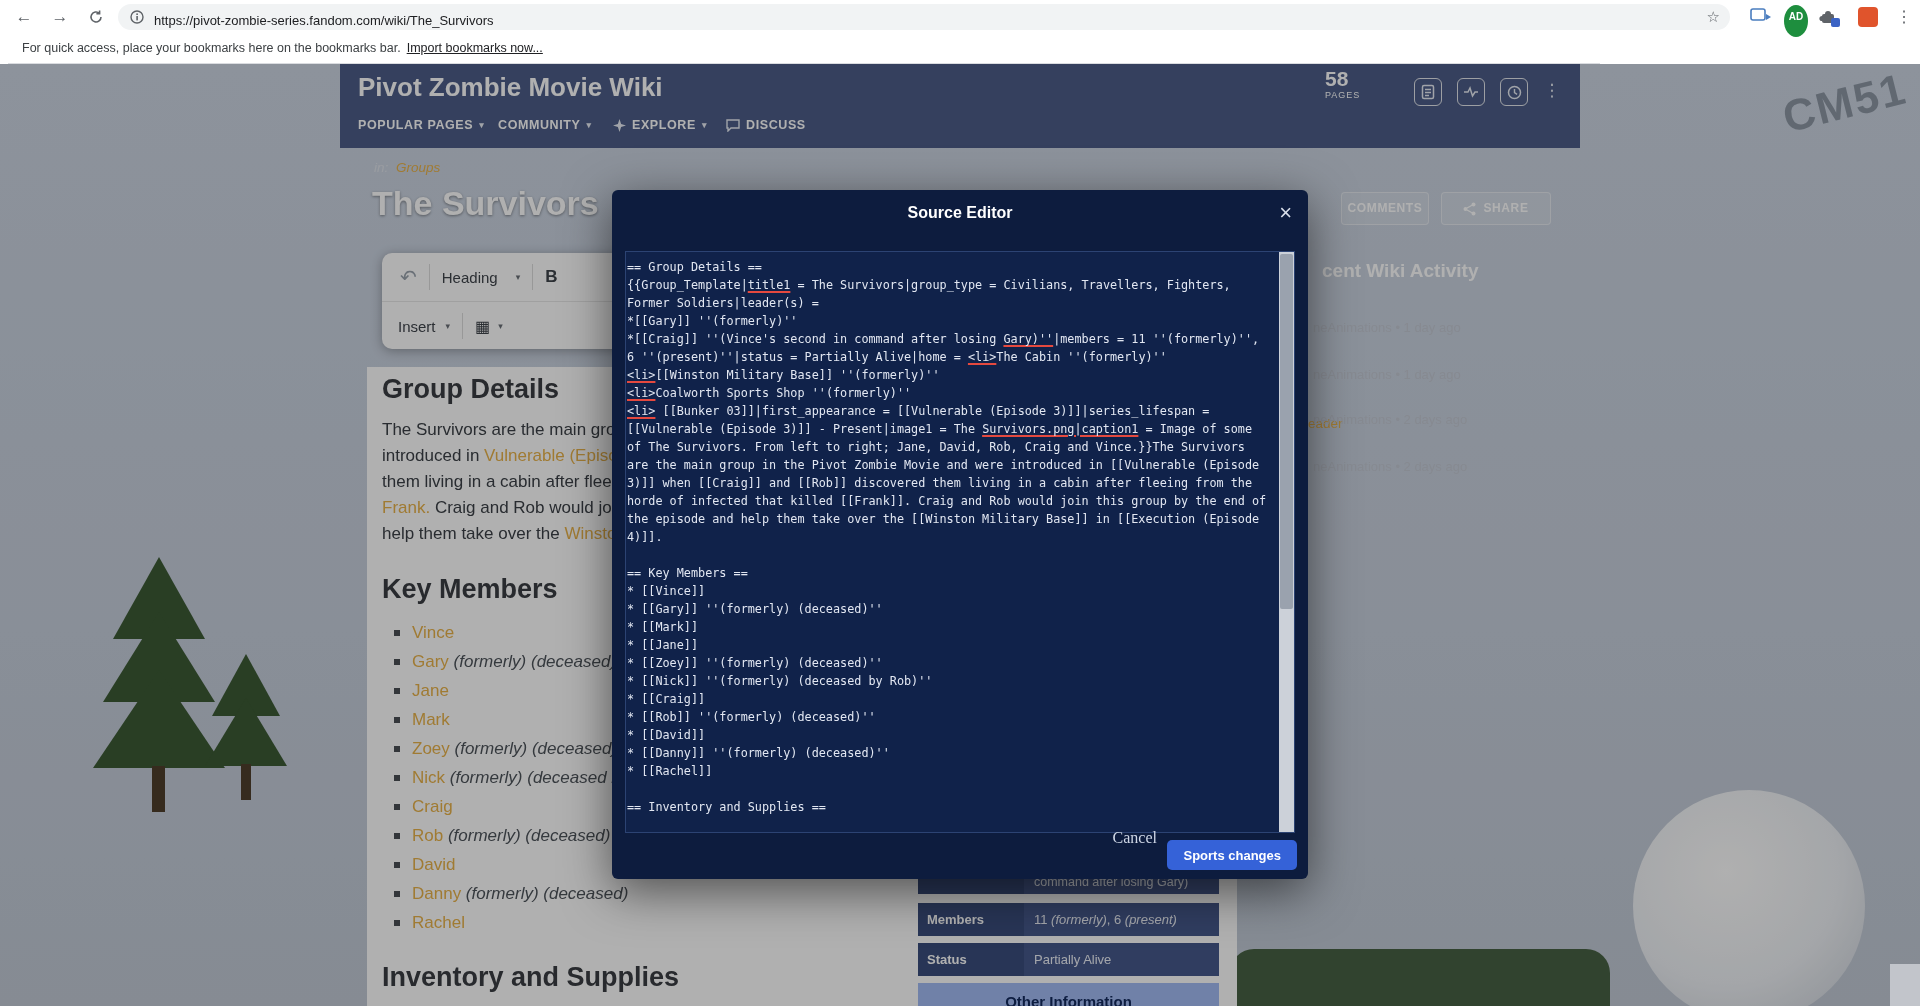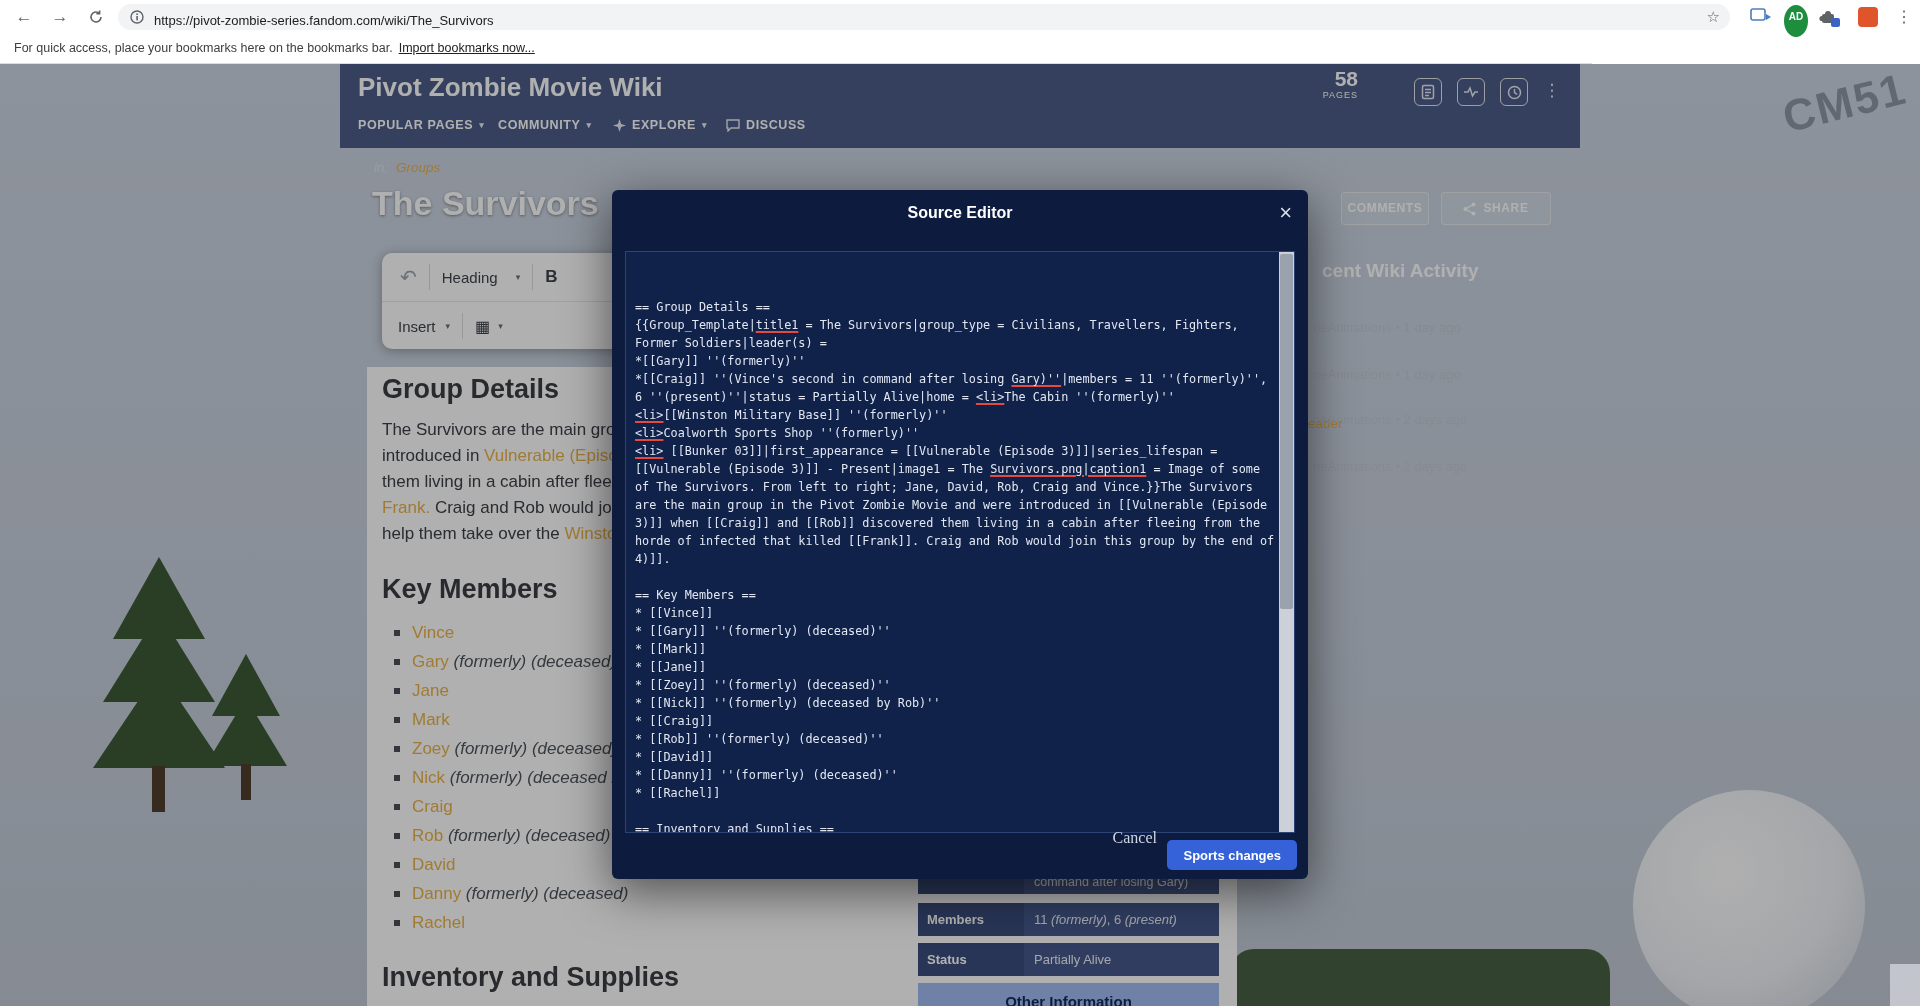--- a/index.html
+++ b/index.html
@@ -69,21 +69,21 @@
   .rail-meta{font-size:13px;color:#c3c8d2;white-space:nowrap;}
   .rail-link{font-size:13.5px;color:#e8b24a;white-space:nowrap;}
 
   
   .dim{position:absolute;inset:0;background:rgba(0,0,0,.31);z-index:5;}
   .scrollcorner{background:#c2c5cb;z-index:8;}
   .modal{background:#0d1c3e;border-radius:6px;box-shadow:0 12px 48px rgba(0,0,0,.55);z-index:10;}
   .m-head{height:46px;text-align:center;line-height:46px;color:#fff;font-weight:700;font-size:16px;position:relative;}
   .m-close{position:absolute;right:16px;top:0;font-size:22px;font-weight:400;color:#d8deea;cursor:pointer;}
   .ed{position:absolute;left:13px;top:61px;width:670px;height:582px;background:#10224a;border:1px solid #2c4373;box-sizing:border-box;overflow:hidden;cursor:text;}
-  #ed-lines{position:absolute;left:9px;top:6px;right:18px;margin-top:40px;}
+  #ed-lines{position:absolute;left:1px;top:6px;right:18px;}
   .ed-line{font-family:"DejaVu Sans Mono",monospace;font-size:11.8px;line-height:18px;height:18px;color:#e2e7f2;white-space:pre;overflow:hidden;}
   .sp{text-decoration:underline;text-decoration-color:#e5493f;text-decoration-thickness:2px;text-underline-offset:2px;}
   .ed-scroll{position:absolute;right:0;top:0;bottom:0;width:15px;background:#ccd1d9;}
   .ed-thumb{position:absolute;left:1px;top:2px;width:13px;height:355px;background:#9aa2ae;border-radius:2px;cursor:pointer;}
   .btn-cancel{position:absolute;right:141px;bottom:26px;height:30px;padding:0 10px;background:transparent;border:none;color:#cfd7e6;font-size:16px;font-family:Liberation Serif, serif;cursor:pointer;}
   .btn-apply{position:absolute;right:11px;bottom:9px;height:30px;padding:0 16px;background:#3562d8;border:none;border-radius:5px;color:#fff;font-size:13px;font-weight:700;font-family:inherit;cursor:pointer;}
 </style>
 </head>
 <body>
 
@@ -116,21 +116,21 @@
           <rect x="4" y="8" width="12" height="9" rx="2" fill="#5f6368"></rect>
           <circle cx="10" cy="8" r="3" fill="#5f6368"></circle>
           <circle cx="4" cy="12.5" r="2.6" fill="#5f6368"></circle>
         </svg>
       <div class="abs" style="left:13px;top:12px;width:9px;height:9px;border-radius:2px;background:#3b63c4;"></div>
     </div>
     <div class="abs extorange" style="left:1858px;top:7px;"></div>
     <div class="abs kebab" style="left:1896px;top:5px;">⋮</div>
   </div>
 
-  <div class="abs bookmarksbar" style="left:0;top:34px;width:1592px;height:30px;">
+  <div class="abs bookmarksbar" style="left:8px;top:34px;width:1592px;height:30px;">
     <span>For quick access, place your bookmarks here on the bookmarks bar.</span><a>Import bookmarks now...</a>
   </div>
 
   <div id="vp" class="abs" style="left:0;top:64px;width:1920px;height:942px;">
 
     <div class="abs" style="inset:0;background:linear-gradient(180deg,#ccd5e2 0%,#c7cfdc 60%,#c2cad6 100%);">
       <div class="tri" style="left:113px;top:493px;border-width:0 46px 82px 46px;"></div>
       <div class="tri" style="left:103px;top:548px;border-width:0 56px 90px 56px;"></div>
       <div class="tri" style="left:93px;top:606px;border-width:0 66px 98px 66px;"></div>
       <div class="trunk" style="left:152px;top:702px;width:13px;height:46px;"></div>
@@ -139,21 +139,21 @@
       <div class="trunk" style="left:241px;top:700px;width:10px;height:36px;"></div>
       <div class="abs" style="left:1230px;top:885px;width:380px;height:60px;background:#3b5634;border-radius:24px 24px 0 0;opacity:.9;"></div>
       <div class="abs" style="left:1686px;top:876px;width:10px;height:10px;border-radius:50%;background:#2e2e2e;"></div>
       <div class="abs" style="left:1690px;top:884px;width:3px;height:58px;background:#2e2e2e;"></div>
       <div class="abs" style="left:1633px;top:726px;width:232px;height:232px;border-radius:50%;background:radial-gradient(circle at 40% 35%, #ffffff 0%, #eef1f5 55%, #c9cfd8 100%);"></div>
       <div class="abs watermark" style="left:1782px;top:14px;">CM51</div>
     </div>
 
     <div class="abs band" style="left:340px;top:0;width:1240px;height:84px;">
       <div class="abs sitetitle" style="left:18px;top:8px;">Pivot Zombie Movie Wiki</div>
-      <div class="abs" style="left:958px;top:4px;width:60px;text-align:right;color:#fff;">
+      <div class="abs" style="left:985px;top:4px;width:60px;color:#fff;">
         <div style="font-size:21px;font-weight:700;line-height:22px;">58</div>
         <div style="font-size:9px;letter-spacing:1px;">PAGES</div>
       </div>
       <div class="abs hicon" style="left:1074px;top:14px;">
         <svg width="14" height="16" viewBox="0 0 14 16">
             <rect x="1.5" y="1.5" width="11" height="13" rx="1.5" fill="none" stroke="#e9edf5" stroke-width="1.5"></rect>
             <path d="M4 5.5h6M4 8.5h6M4 11.5h4" stroke="#e9edf5" stroke-width="1.3"></path>
           </svg>
       </div>
       <div class="abs hicon" style="left:1117px;top:14px;">
@@ -301,20 +301,21 @@
             <div class="ed-line">*[[Craig]] ''(Vince's second in command after losing <span class="sp">Gary)''</span>|members = 11 ''(formerly)'',</div>
             <div class="ed-line">6 ''(present)''|status = Partially Alive|home = <span class="sp">&lt;li&gt;</span>The Cabin ''(formerly)''</div>
             <div class="ed-line"><span class="sp">&lt;li&gt;</span>[[Winston Military Base]] ''(formerly)''</div>
             <div class="ed-line"><span class="sp">&lt;li&gt;</span>Coalworth Sports Shop ''(formerly)''</div>
             <div class="ed-line"><span class="sp">&lt;li&gt;</span> [[Bunker 03]]|first_appearance = [[Vulnerable (Episode 3)]]|series_lifespan =</div>
             <div class="ed-line">[[Vulnerable (Episode 3)]] - Present|image1 = The <span class="sp">Survivors.png|caption1</span> = Image of some</div>
             <div class="ed-line">of The Survivors. From left to right; Jane, David, Rob, Craig and Vince.}}The Survivors</div>
             <div class="ed-line">are the main group in the Pivot Zombie Movie and were introduced in [[Vulnerable (Episode</div>
             <div class="ed-line">3)]] when [[Craig]] and [[Rob]] discovered them living in a cabin after fleeing from the</div>
             <div class="ed-line">horde of infected that killed [[Frank]]. Craig and Rob would join this group by the end of</div>
+            <div class="ed-line">the episode and help them take over the [[Winston Military Base]] in [[Execution (Episode</div>
             <div class="ed-line">4)]].</div>
             <div class="ed-line">&nbsp;</div>
             <div class="ed-line">== Key Members ==</div>
             <div class="ed-line">* [[Vince]]</div>
             <div class="ed-line">* [[Gary]] ''(formerly) (deceased)''</div>
             <div class="ed-line">* [[Mark]]</div>
             <div class="ed-line">* [[Jane]]</div>
             <div class="ed-line">* [[Zoey]] ''(formerly) (deceased)''</div>
             <div class="ed-line">* [[Nick]] ''(formerly) (deceased by Rob)''</div>
             <div class="ed-line">* [[Craig]]</div>

